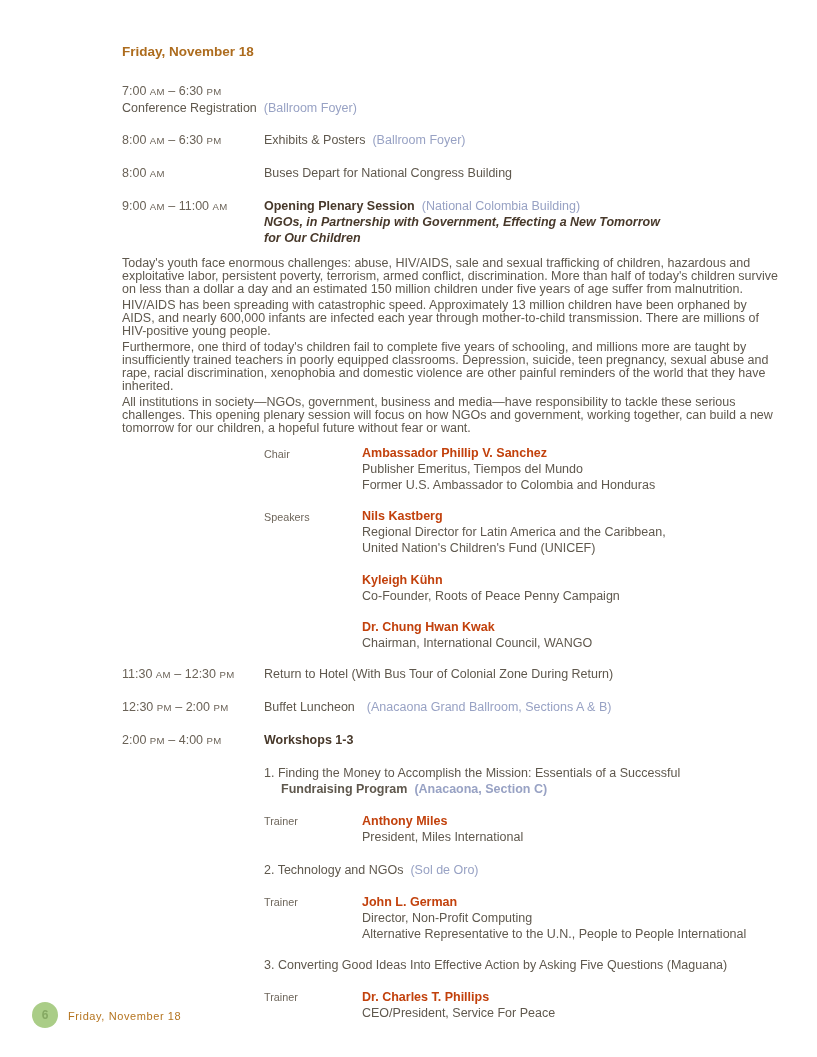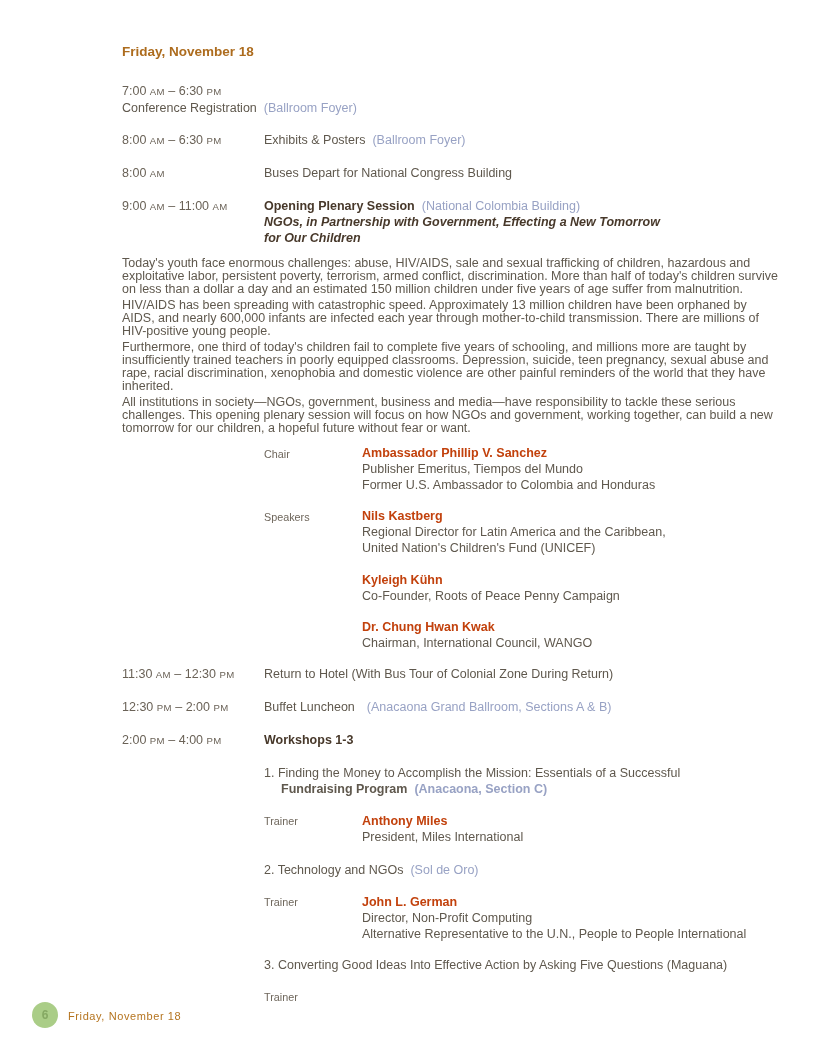--- a/index.html
+++ b/index.html
@@ -176,20 +176,24 @@
           <div>Director, Non-Profit Computing</div>
           <div>Alternative Representative to the U.N., People to People International</div>
         </div>
       </div>
 
       <div class="ws-title" style="margin-top:15px">
         <span>3. Converting Good Ideas Into Effective Action by Asking Five Questions (Maguana)</span>
       </div>
       <div class="trainer-block">
         <div class="plabel">Trainer</div>
+        <div class="pvalue">
+          <div class="person-name">Dr. Charles T. Phillips</div>
+          <div>CEO/President, Service For Peace</div>
+        </div>
       </div>
 
     </div>
   </div>
 
   <div class="footer">
     <div class="page-badge">
         <span>6</span>
       </div>
     <div class="footer-label">Friday, November 18</div>

